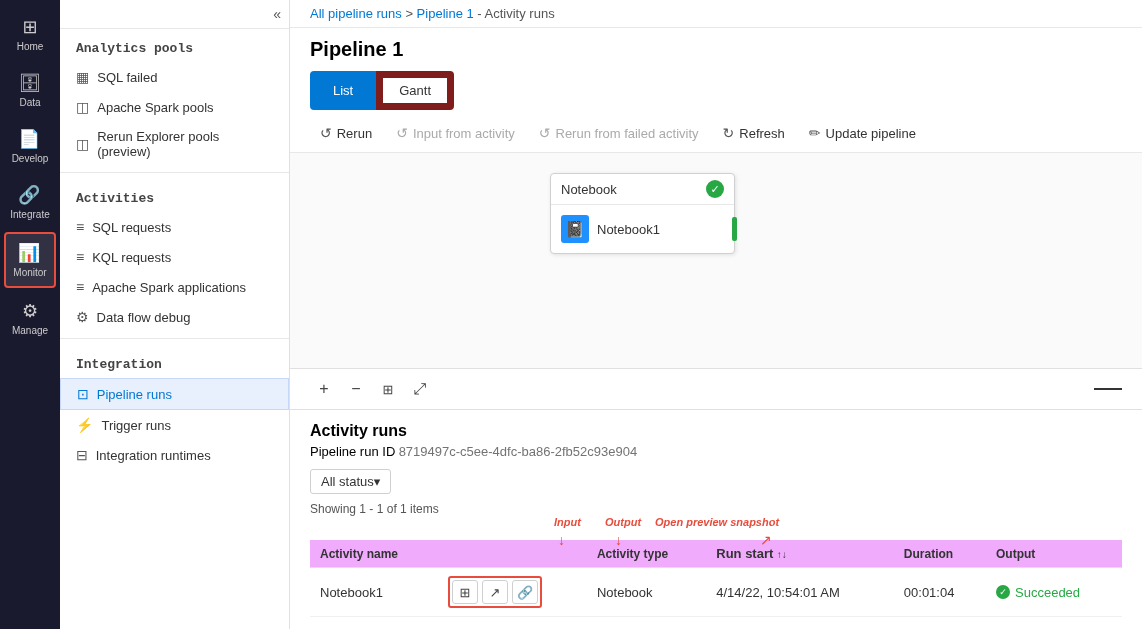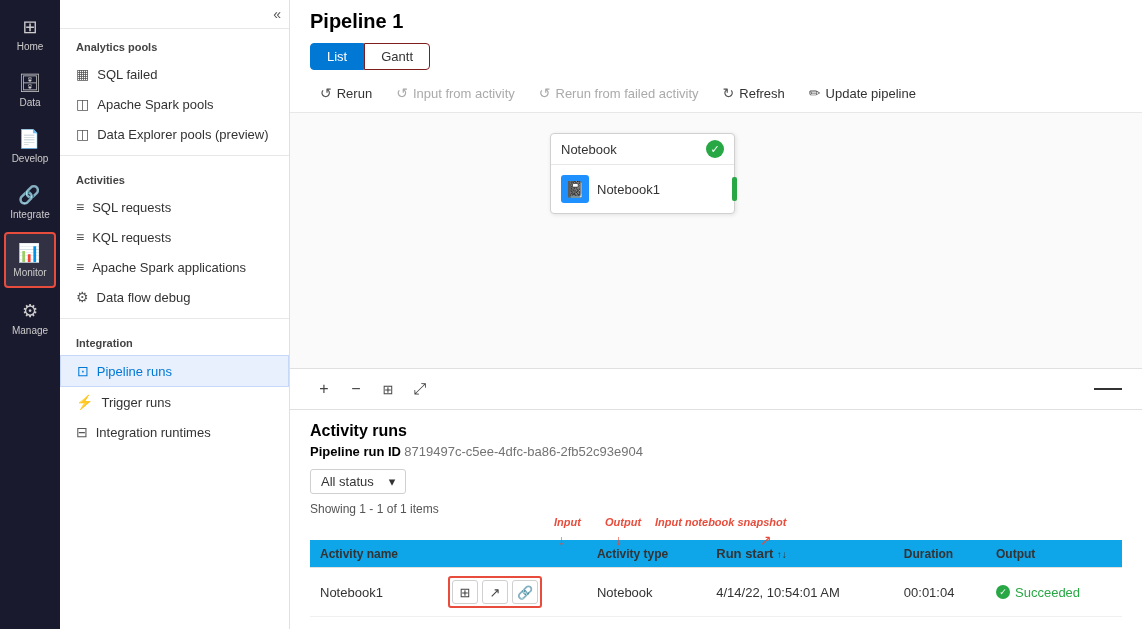--- a/index.html
+++ b/index.html
@@ -45,25 +45,26 @@
       overflow-y: auto;
     }
     .sidebar-header {
       display: flex;
       justify-content: flex-end;
       padding: 6px 8px;
       border-bottom: 1px solid #e8e8e8;
     }
     .collapse-btn { background: none; border: none; cursor: pointer; color: #555; font-size: 14px; }
     .sidebar-section-title {
-      font-size: 11px;
+      font-size: 13px;
       font-weight: 600;
       color: #444;
       padding: 12px 16px 6px;
       text-transform: none;
+      font-family: Liberation Mono, monospace;
     }
     .sidebar-item {
       display: flex;
       align-items: center;
       gap: 8px;
       padding: 7px 16px;
       color: #333;
       cursor: pointer;
     }
     .sidebar-item.active {
@@ -104,21 +105,21 @@
 
     
     .view-tabs {
       display: flex;
       align-items: center;
       padding: 4px 20px;
       gap: 0;
     }
     .tab-btn {
       padding: 5px 16px;
-      border: 1px solid #7f1d1d;
+      border: 7px solid #7f1d1d;
       background: #fff;
       cursor: pointer;
       font-size: 13px;
       color: #333;
     }
     .tab-btn.active {
       background: #0078d4;
       color: #fff;
       border-color: #0078d4;
     }
@@ -247,32 +248,32 @@
     .activity-runs-title {
       font-size: 16px;
       font-weight: 600;
       color: #000;
       margin-bottom: 4px;
     }
     .pipeline-run-id {
       font-size: 12px;
       margin-bottom: 10px;
     }
-    .pipeline-run-id .label { font-weight: 700; color: #000; }
+    .pipeline-run-id .label { font-weight: 400; color: #000; }
     .pipeline-run-id .value { color: #737373; }
 
     .filter-row {
       display: flex;
       align-items: center;
       margin-bottom: 8px;
     }
     .status-filter {
       display: flex;
       align-items: center;
-      gap: 15px;
+      gap: 0;
       padding: 4px 10px;
       border: 1px solid #d0d0d0;
       border-radius: 3px;
       cursor: pointer;
       font-size: 13px;
       color: #333;
       background: #fff;
     }
 
     .showing-text {
@@ -285,21 +286,21 @@
       width: 100%;
       border-collapse: collapse;
     }
     .runs-table th {
       text-align: left;
       padding: 6px 10px;
       border-bottom: 1px solid #e0e0e0;
       font-size: 12px;
       color: #333;
       font-weight: 600;
-      background: #0ea5e9;
+      background: #f0abfc;
     }
     .runs-table td {
       padding: 8px 10px;
       border-bottom: 1px solid #f0f0f0;
       font-size: 13px;
       color: #333;
     }
     .action-icons {
       display: flex;
       align-items: center;
@@ -383,21 +384,21 @@
   <div class="sidebar-item">
     <span class="s-icon">▦</span>
     <span>SQL failed</span>
   </div>
   <div class="sidebar-item">
     <span class="s-icon">◫</span>
     <span>Apache Spark pools</span>
   </div>
   <div class="sidebar-item">
     <span class="s-icon">◫</span>
-    <span>Data Explorer pools (preview)</span>
+    <span>Rerun Explorer pools (preview)</span>
   </div>
 
   <div class="sidebar-divider"></div>
 
   <div class="sidebar-section-title">Activities</div>
   <div class="sidebar-item">
     <span class="s-icon">≡</span>
     <span>SQL requests</span>
   </div>
   <div class="sidebar-item">
@@ -425,20 +426,23 @@
     <span>Trigger runs</span>
   </div>
   <div class="sidebar-item">
     <span class="s-icon">⊟</span>
     <span>Integration runtimes</span>
   </div>
 </div>
 
 <div class="main-content">
 
+  <div class="breadcrumb">
+    <a href="#" style="color:#0078d4;text-decoration:none;">All pipeline runs</a><span> &gt; </span><a href="#" style="color:#0078d4;text-decoration:none;">Pipeline 1</a><span> - </span><span style="color:#555;">Activity runs</span>
+  </div>
 
   <div class="page-title">Pipeline 1</div>
 
   <div class="view-tabs">
     <button class="tab-btn active">List</button>
     <button class="tab-btn">Gantt</button>
   </div>
 
   <div class="action-toolbar">
     <button class="action-btn">
@@ -500,21 +504,21 @@
         <span>All status</span>
         <span>▾</span>
       </button>
     </div>
 
     <div class="showing-text">Showing 1 - 1 of 1 items</div>
 
     <div style="position:relative;height:22px;margin-bottom:2px;">
       <span class="red-annotation" style="position:absolute;left:244px;">Input</span>
       <span class="red-annotation" style="position:absolute;left:295px;">Output</span>
-      <span class="red-annotation" style="position:absolute;left:345px;">Input notebook snapshot</span>
+      <span class="red-annotation" style="position:absolute;left:345px;">Open preview snapshot</span>
 
       <span style="position:absolute;left:248px;top:16px;color:#e74c3c;font-size:14px;">↓</span>
       <span style="position:absolute;left:305px;top:16px;color:#e74c3c;font-size:14px;">↓</span>
       <span style="position:absolute;left:450px;top:16px;color:#e74c3c;font-size:14px;">↗</span>
     </div>
 
     <table class="runs-table">
       <thead>
         <tr>
           <th>Activity name</th>

